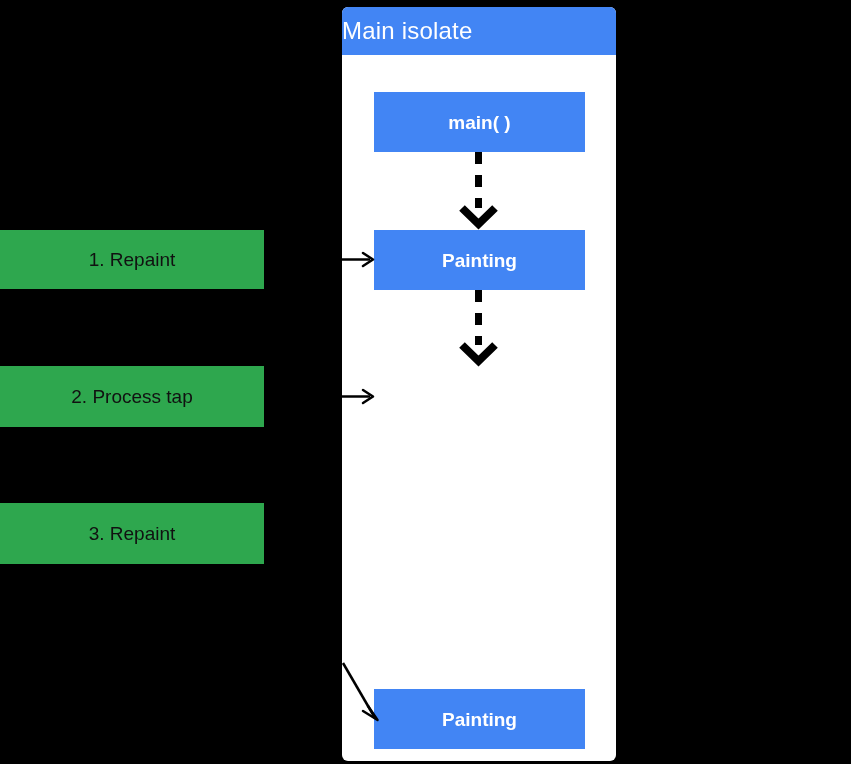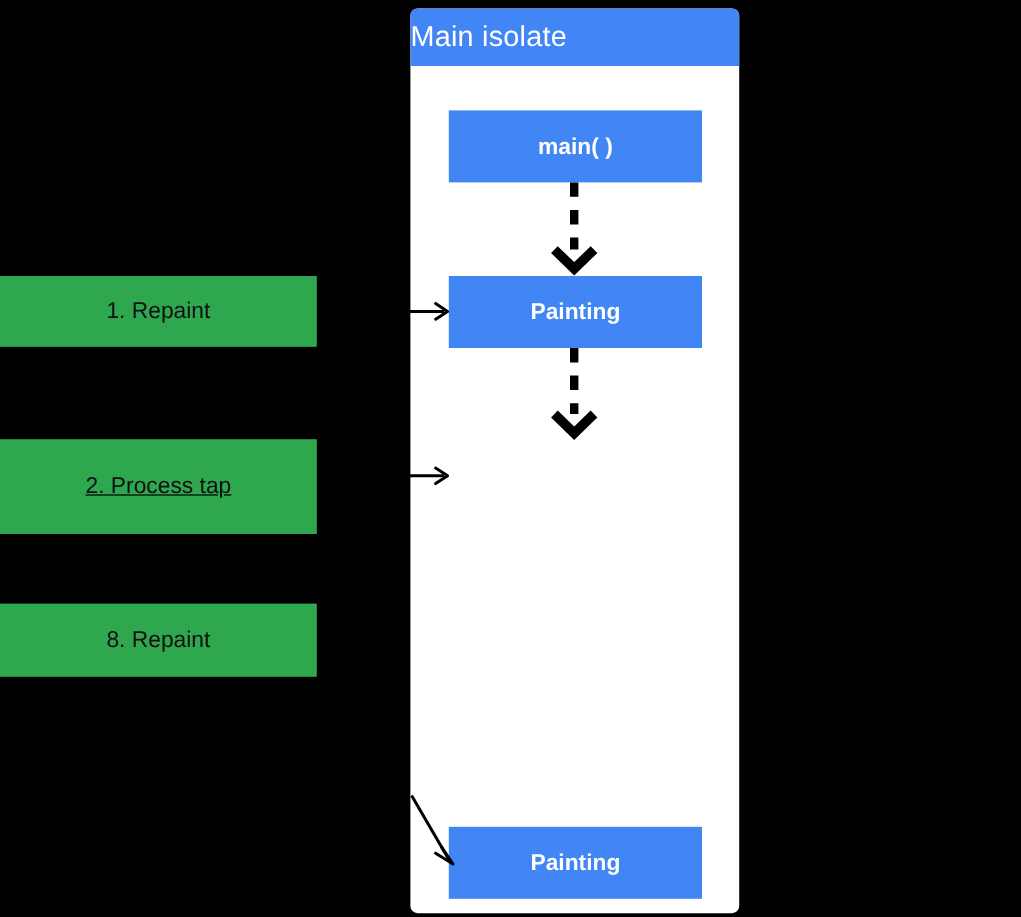--- a/index.html
+++ b/index.html
@@ -79,21 +79,21 @@
     justify-content: center;
     box-sizing: border-box;
   }
   .step-label {
     color: #111111;
     font-size: 19px;
     line-height: 1;
     white-space: nowrap;
   }
   #step-1 { top: 230px; height: 59px; }
-  #step-2 { top: 366px; height: 79px; text-decoration: underline; }
+  #step-2 { top: 366px; height: 61px; }
   #step-3 { top: 503px; height: 61px; }
 
   
   .overlay {
     position: absolute;
     left: 0;
     top: 0;
     width: 851px;
     height: 764px;
     pointer-events: none;
@@ -127,21 +127,21 @@
 
   <div class="step-box" id="step-1">
     <span class="step-label">1. Repaint</span>
   </div>
 
   <div class="step-box" id="step-2">
     <span class="step-label">2. Process tap</span>
   </div>
 
   <div class="step-box" id="step-3">
-    <span class="step-label">8. Repaint</span>
+    <span class="step-label">3. Repaint</span>
   </div>
 
   <svg class="overlay" viewBox="0 0 851 764">
 
     <g>
       <line x1="478.5" y1="152" x2="478.5" y2="208" stroke="#000000" stroke-width="7" stroke-dasharray="12 11"></line>
       <polyline points="462,208 478.5,224 495,208" fill="none" stroke="#000000" stroke-width="8" stroke-linecap="butt" stroke-linejoin="miter"></polyline>
     </g>
 
     <g>

